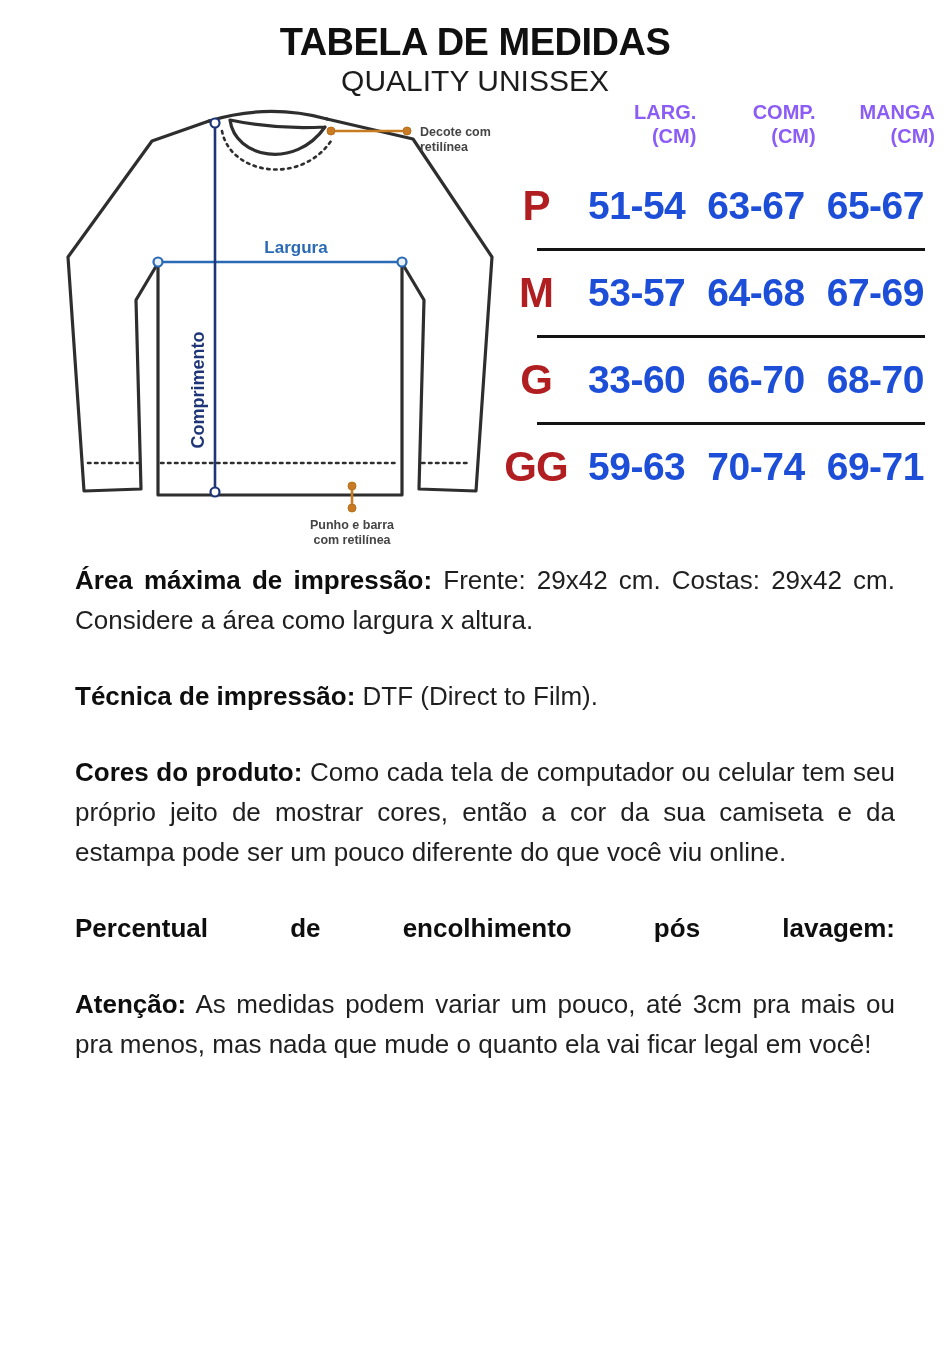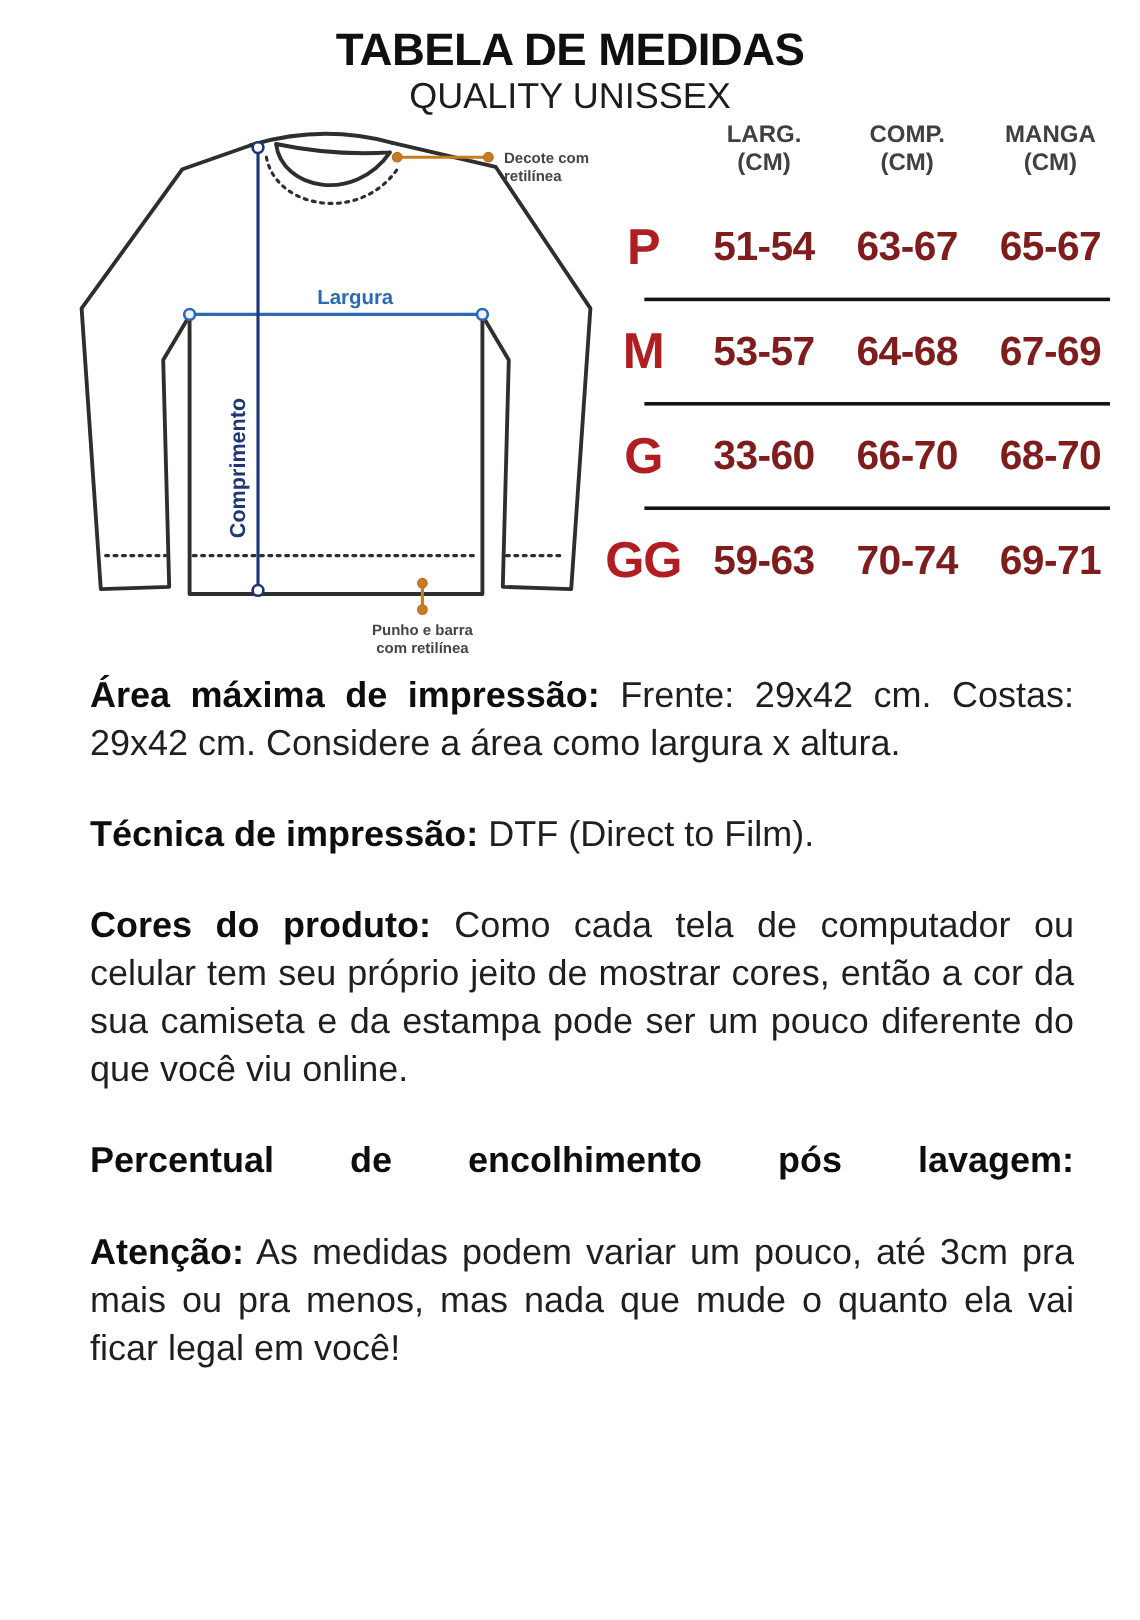--- a/index.html
+++ b/index.html
@@ -33,34 +33,34 @@
   .dot-navy{fill:#ffffff;stroke:#1e3578;stroke-width:2.2;}
   .dot-orange{fill:#c87b22;stroke:#b96f1e;stroke-width:1;}
   .lbl-blue{fill:#2a6ab5;font-size:17px;font-weight:bold;font-family:"Liberation Sans",sans-serif;}
   .lbl-navy{fill:#1e3578;font-size:18px;font-weight:bold;font-family:"Liberation Sans",sans-serif;}
   .lbl-gray{fill:#454545;font-size:12.5px;font-weight:bold;font-family:"Liberation Sans",sans-serif;}
   
   .size-table{position:absolute;left:495px;top:100px;width:440px;}
   .st-header,.st-row{display:grid;grid-template-columns:82px 1fr 1fr 1fr;}
   .st-header{height:64px;align-items:start;}
   .st-h-cell{
-    text-align:center;font-weight:bold;font-size:20px;line-height:24px;color:#404040;
+    text-align:right;font-weight:bold;font-size:20px;line-height:24px;color:#8b5cf6;
   }
   .st-row{height:84px;align-items:center;}
   .st-size{
     text-align:center;font-weight:bold;font-size:42px;color:#b01e21;letter-spacing:-1px;
   }
   .st-val{
-    text-align:center;font-weight:bold;font-size:34px;color:#7f1d1d;letter-spacing:-0.5px;
+    text-align:center;font-weight:bold;font-size:39px;color:#1d4ed8;letter-spacing:-0.5px;
   }
   .st-divider{height:3px;background:#141414;margin:0 10px 0 42px;}
   
   .info{
     position:absolute;left:75px;top:560px;width:820px;
-    font-size:30px;line-height:40px;color:#1f1f1f;
+    font-size:26px;line-height:40px;color:#1f1f1f;
   }
   .para{margin:0 0 36px 0;text-align:justify;}
   .para strong{font-weight:bold;color:#0e0e0e;}
   .para.block-label strong{display:block;text-align:justify;text-align-last:justify;}
 </style>
 </head>
 <body>
 
 <div class="page">
 

